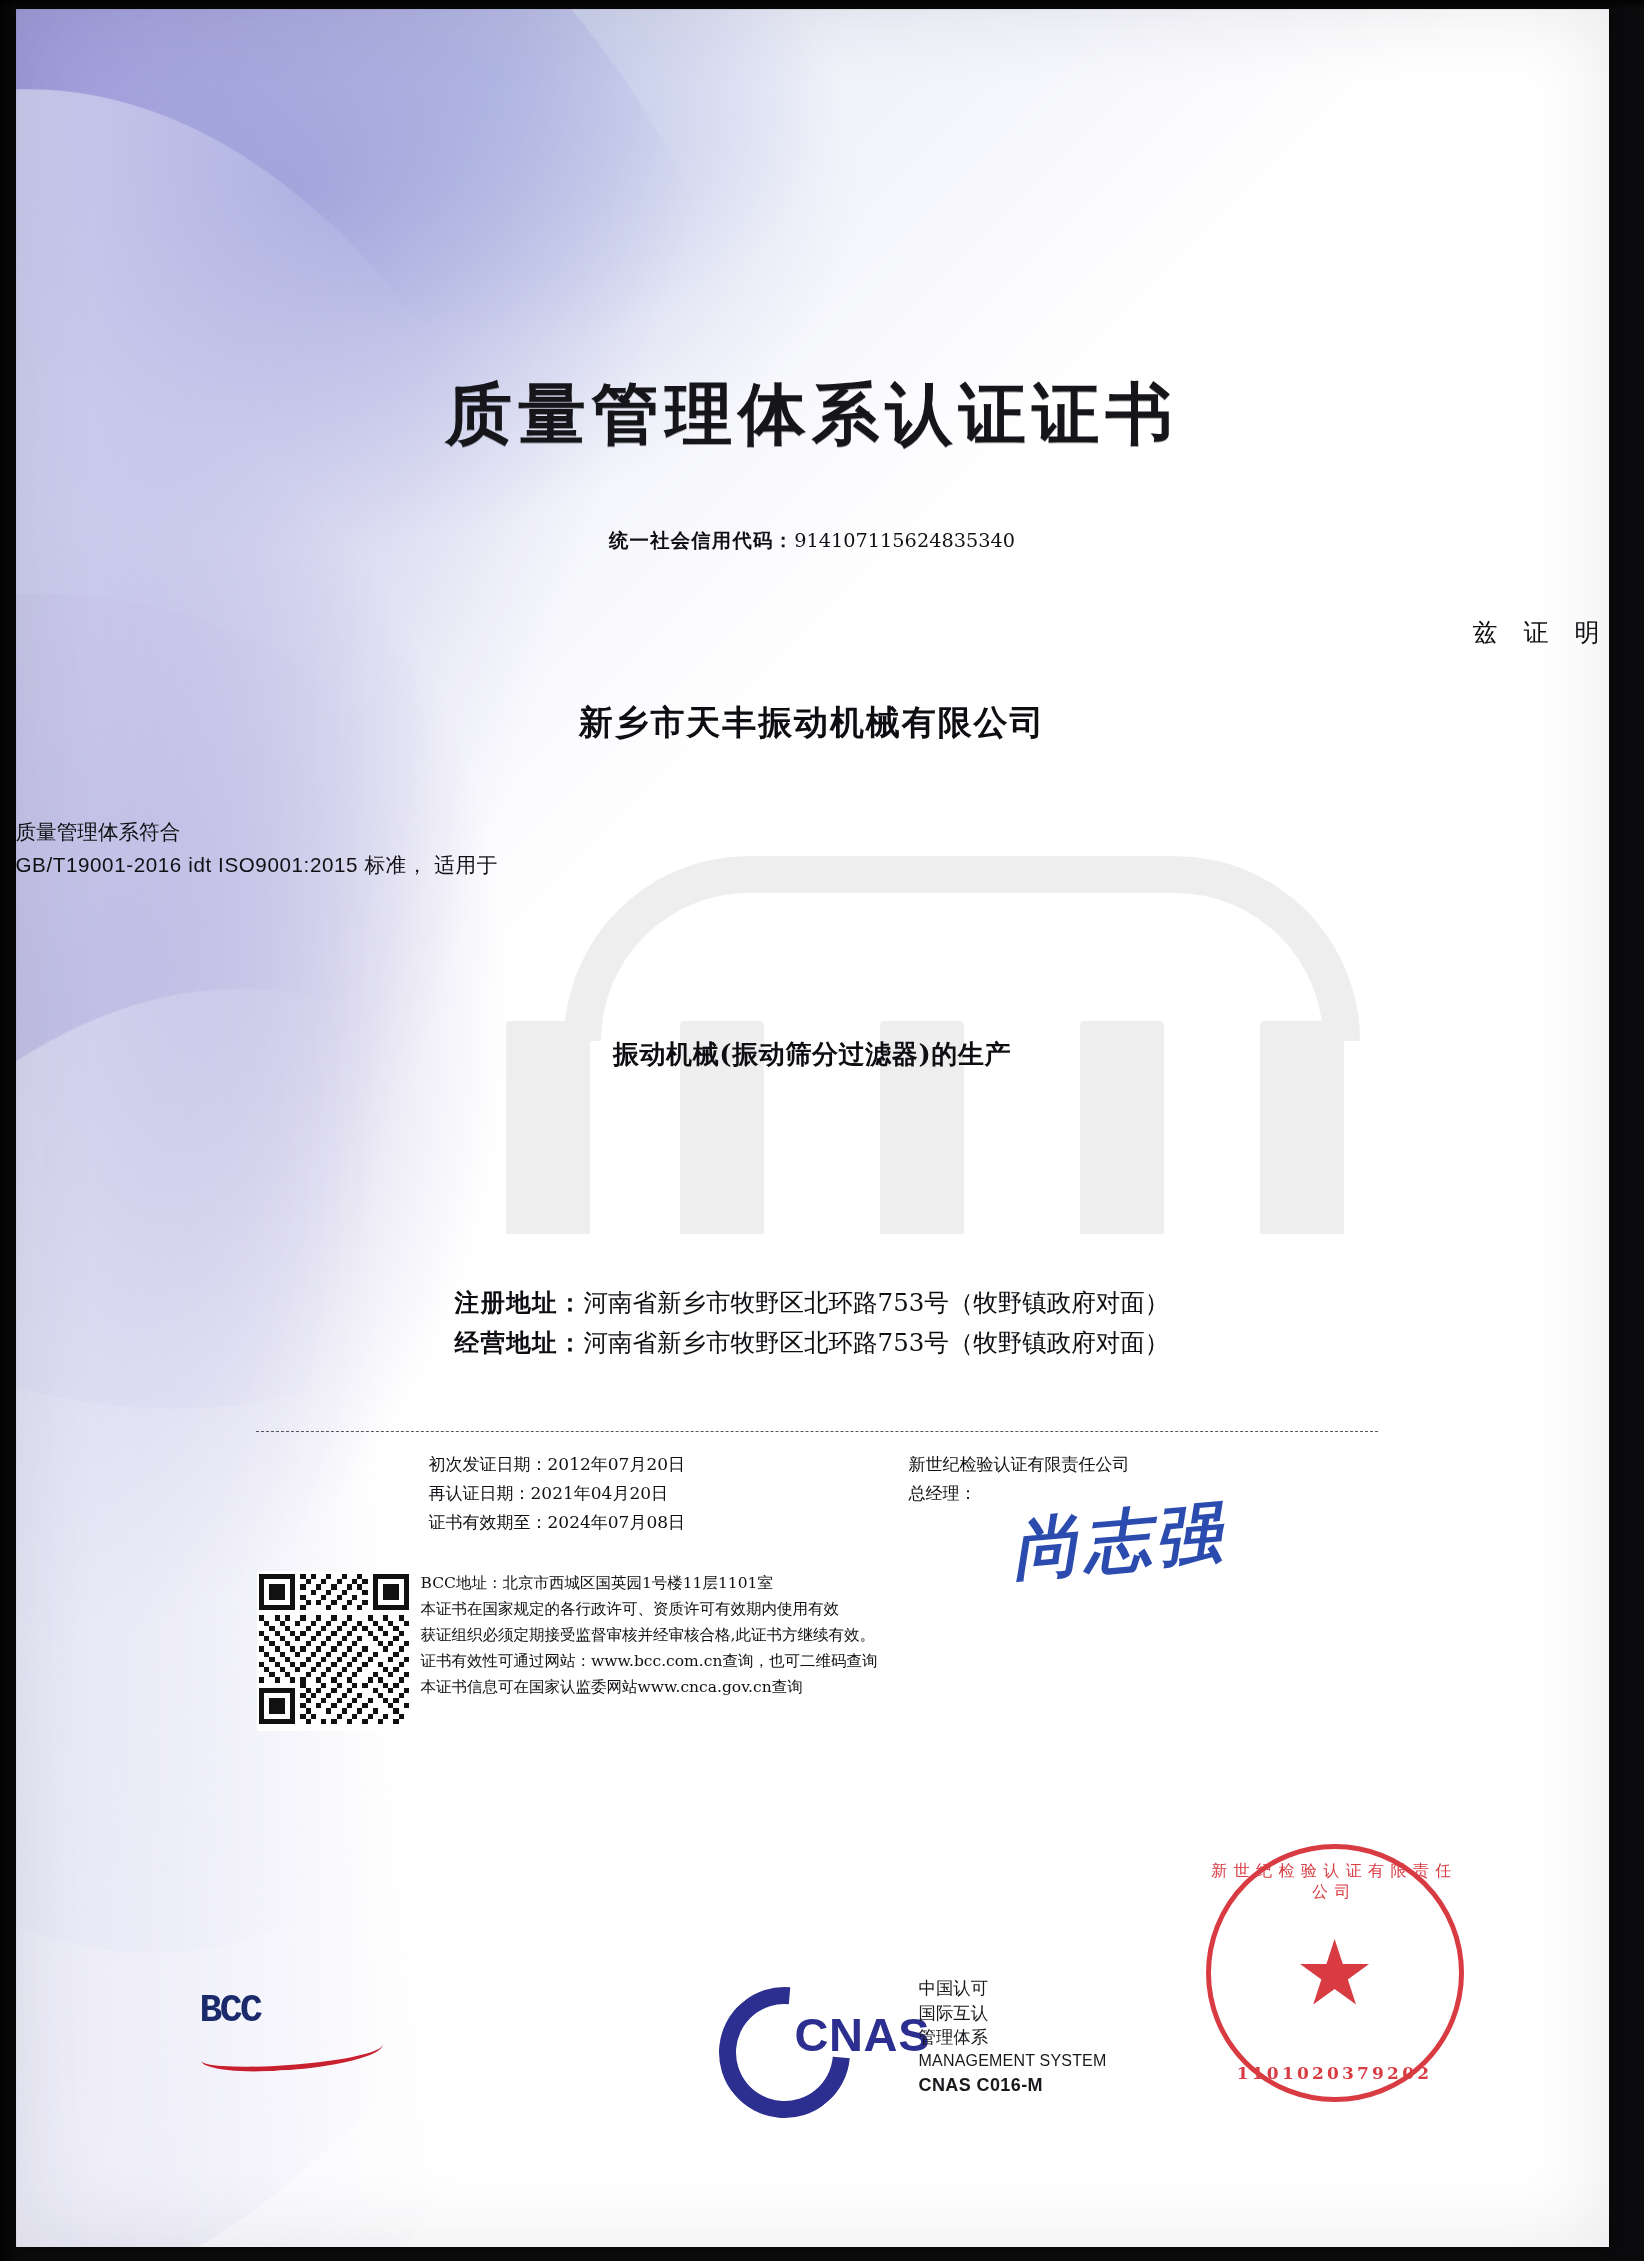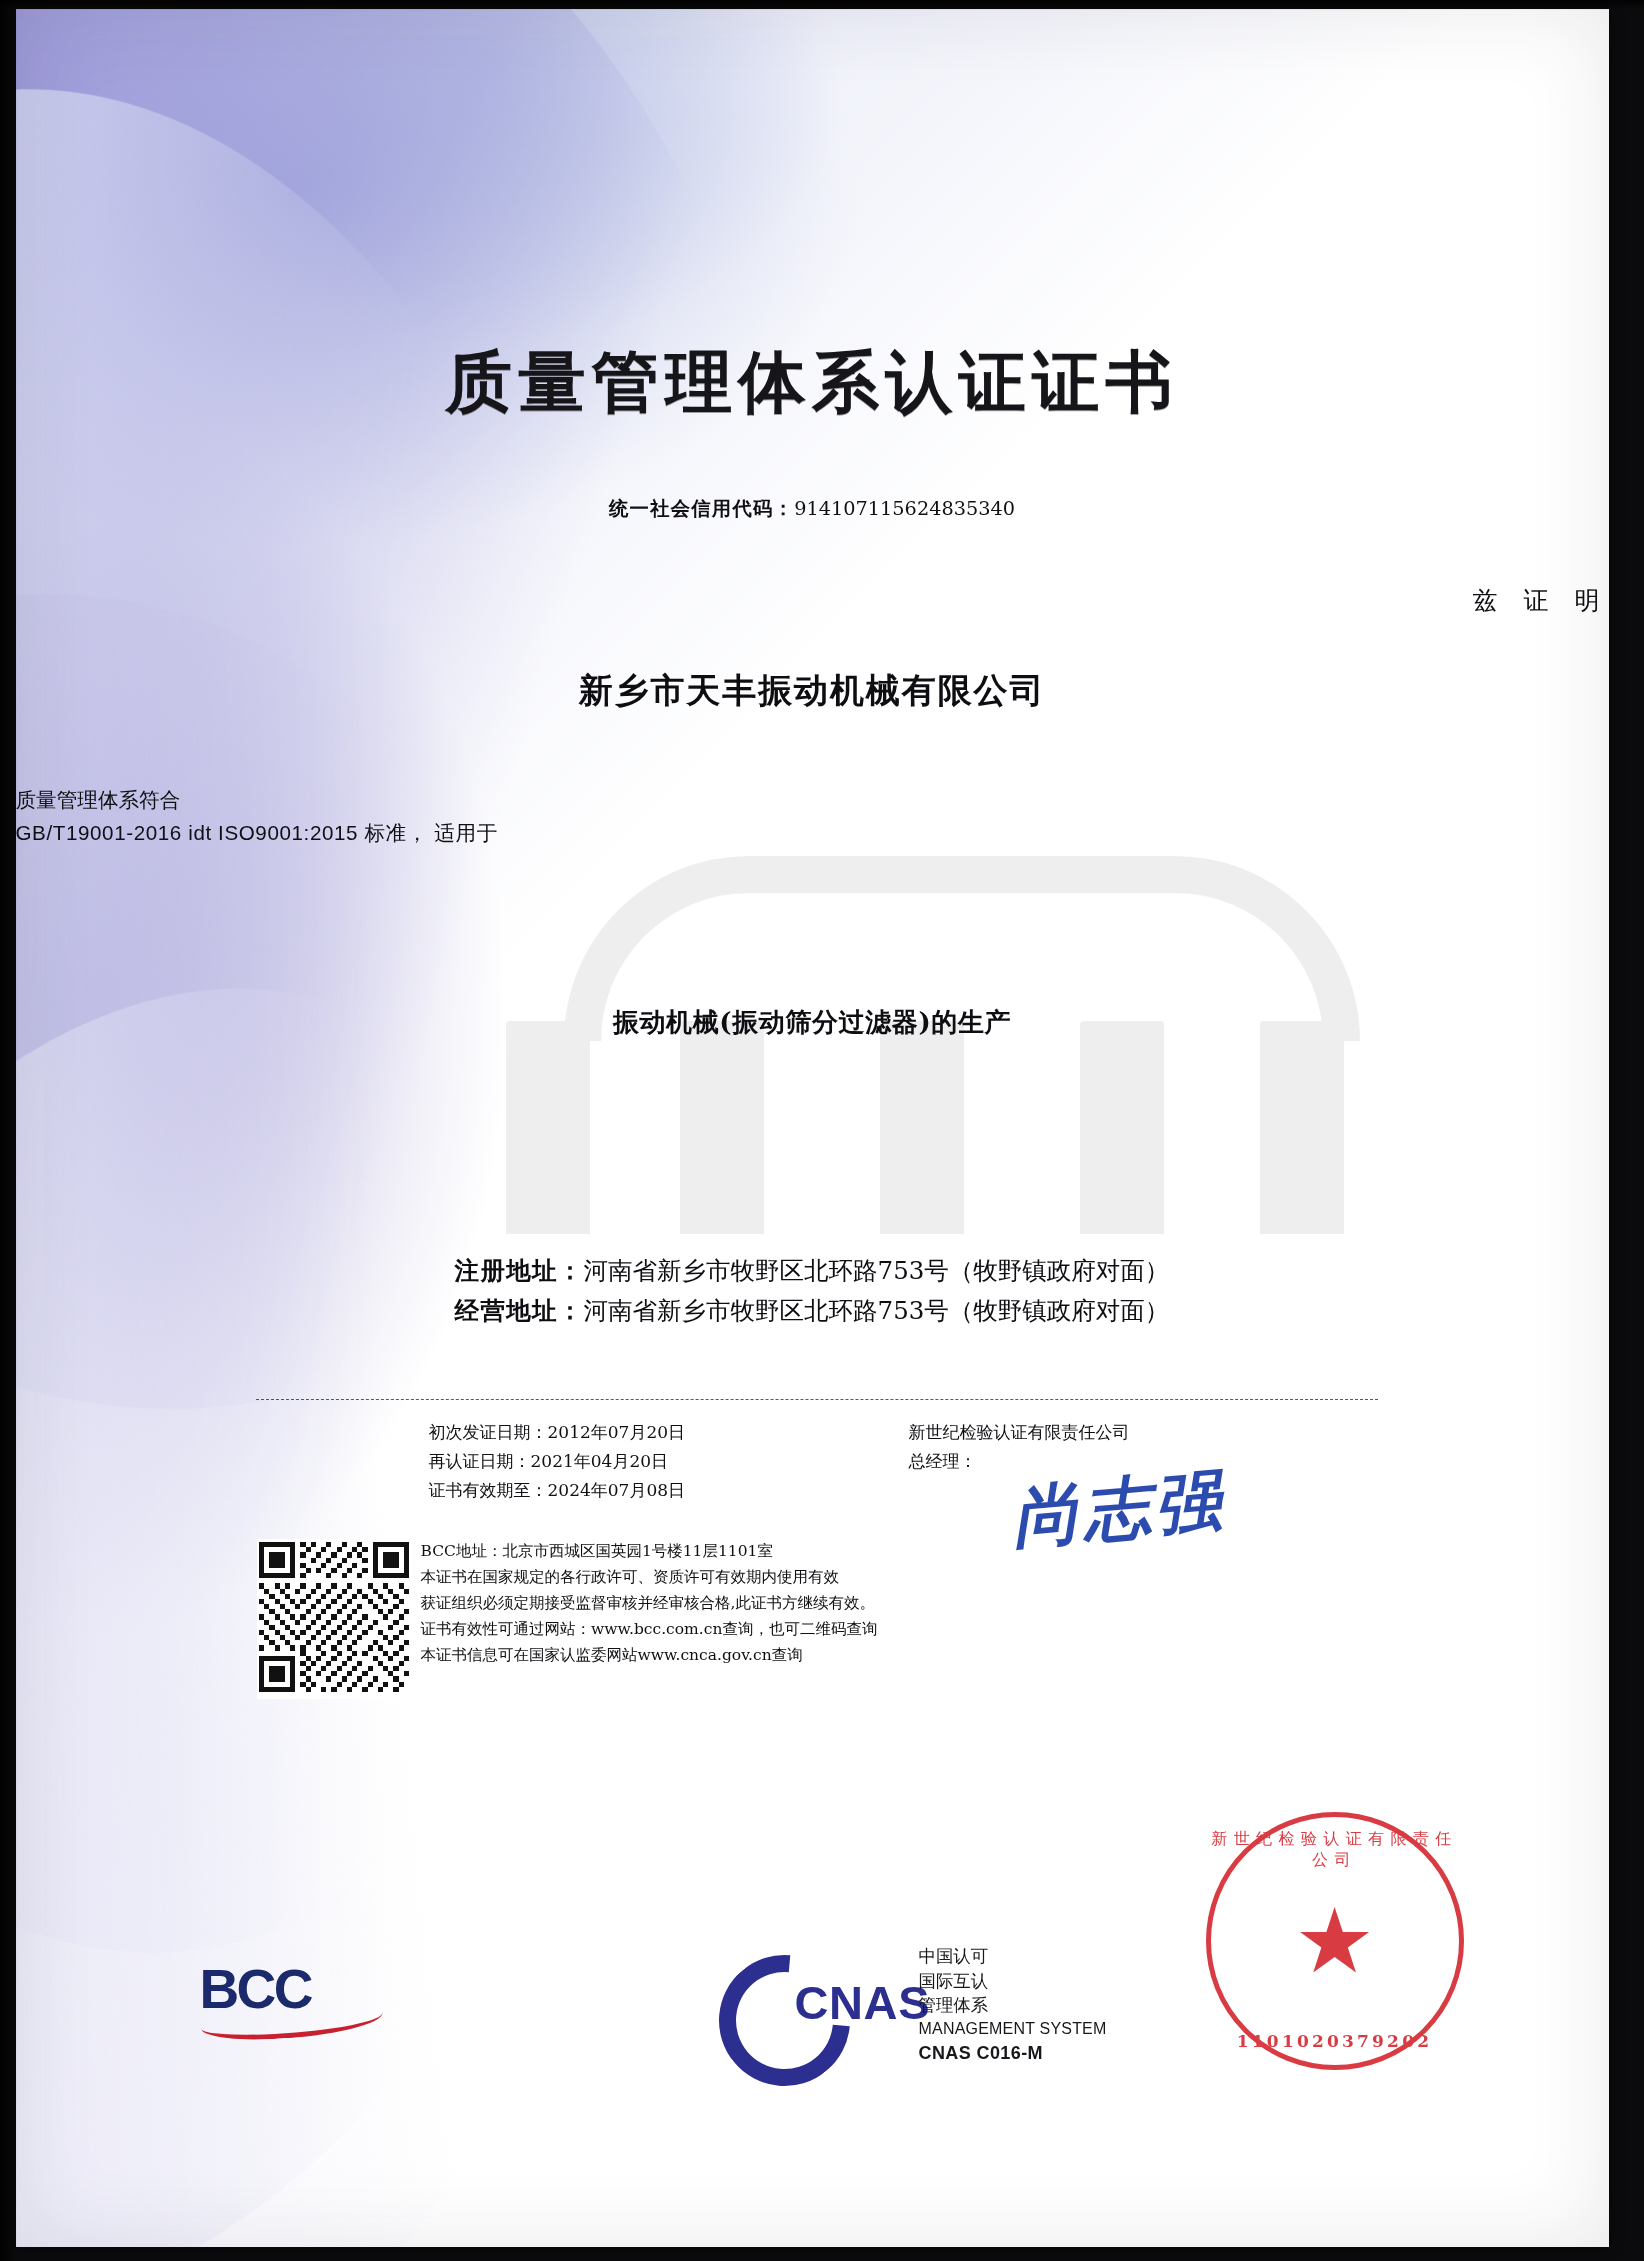--- a/index.html
+++ b/index.html
@@ -102,20 +102,21 @@
     position: absolute;
     inset: 0;
     pointer-events: none;
     box-shadow: inset 0 0 84px rgba(40,40,60,0.10);
   }
 
   
   .content {
     position: absolute;
     inset: 0;
+    margin-top: 32px;
   }
 
   .title {
     position: absolute;
     top: 328px;
     left: 0;
     width: 100%;
     text-align: center;
     font-family: "DejaVu Serif", serif;
     font-weight: bold;
@@ -280,23 +281,23 @@
   }
 
   .logo-bcc {
     position: absolute;
     left: 184px;
     top: 39px;
     width: 193px;
     height: 90px;
   }
   .logo-bcc .txt {
-    font-family: Liberation Sans, sans-serif;
+    font-family: Liberation Mono, monospace;
     font-weight: bold;
-    font-size: 55px;
+    font-size: 38px;
     color: #1b2a6b;
     letter-spacing: -2.6px;
   }
   .logo-bcc .stroke {
     position: absolute;
     left: 1.3px;
     top: 46px;
     width: 182px;
     height: 30px;
     border-bottom: 5.8px solid #c8202e;

